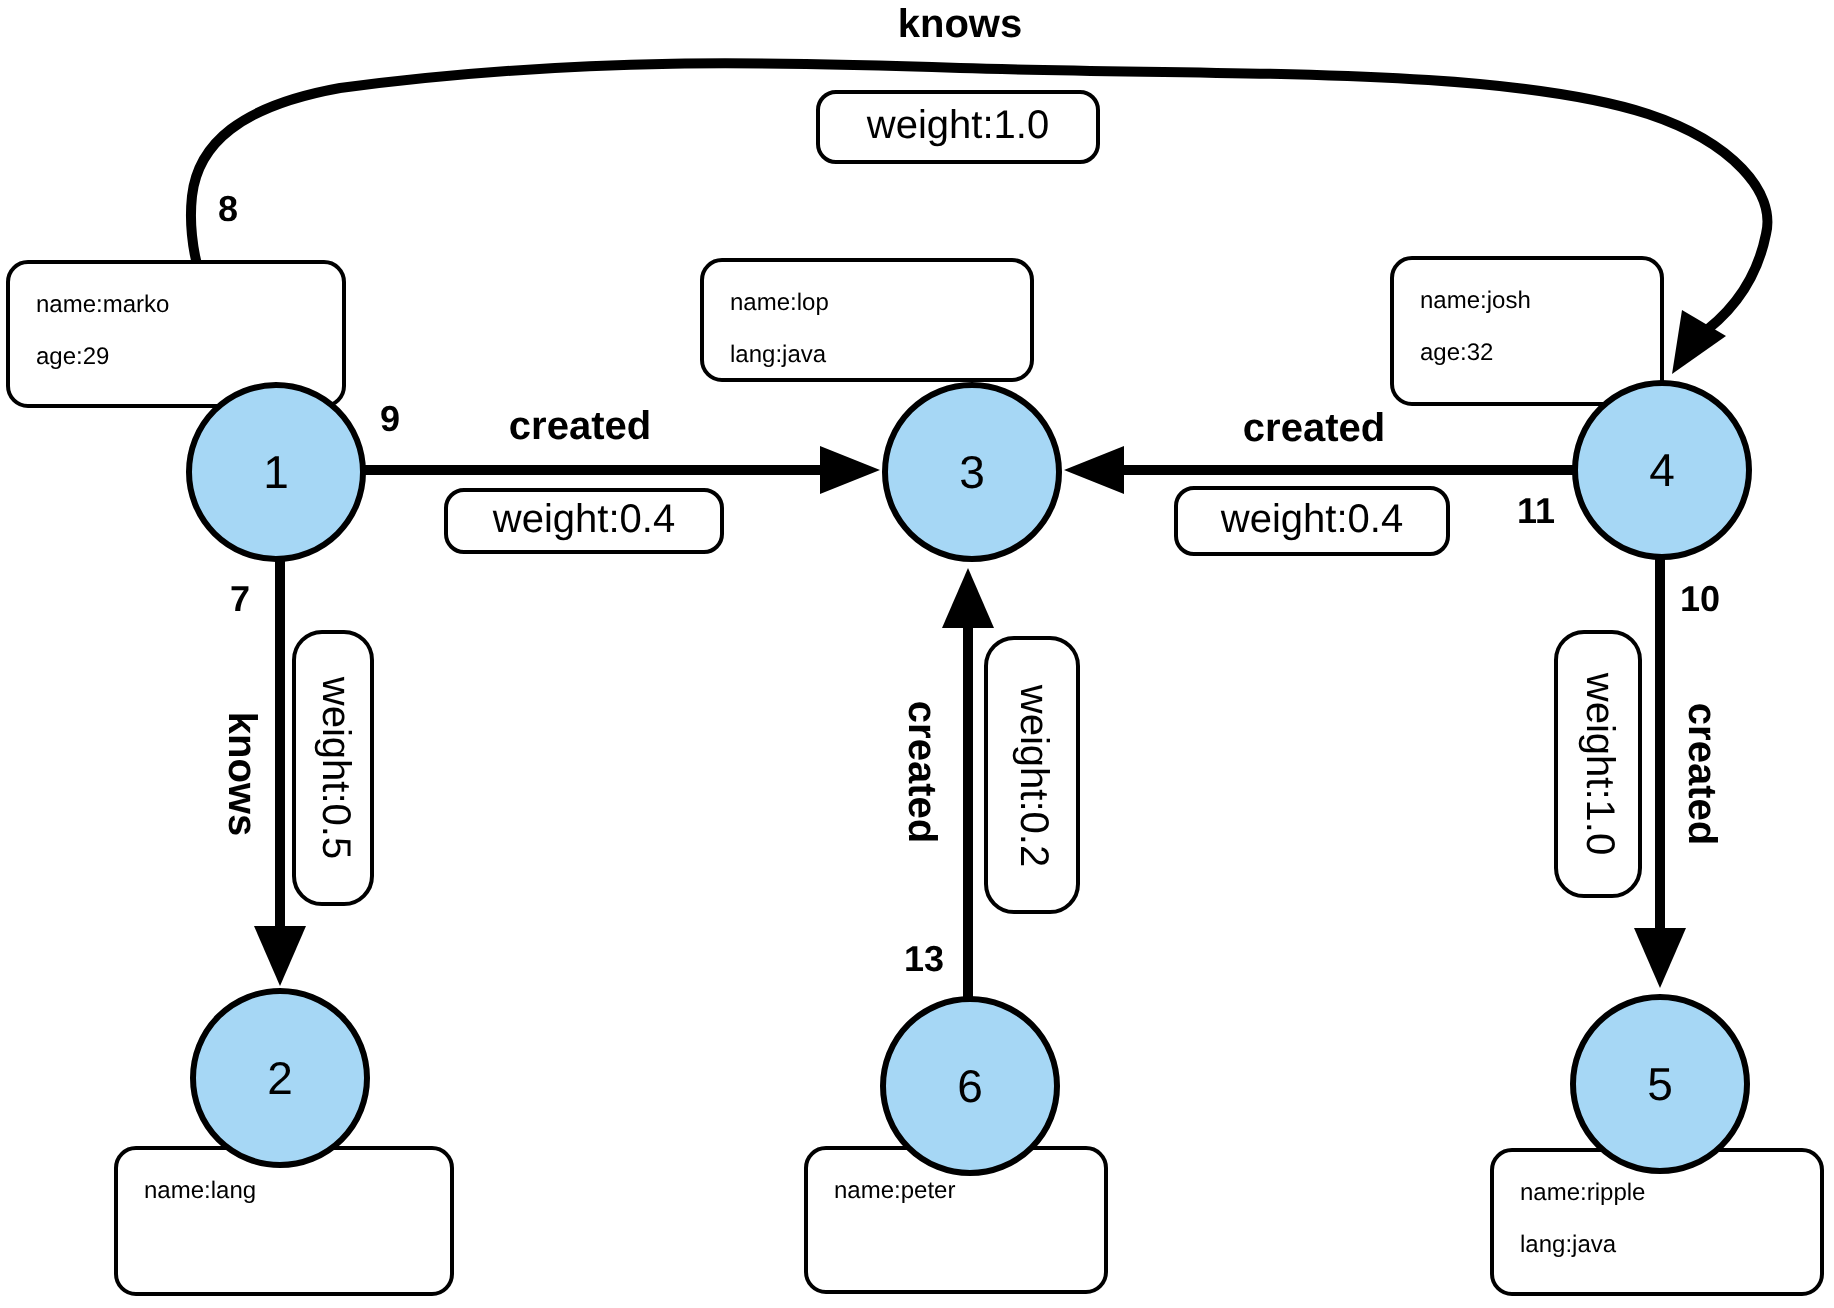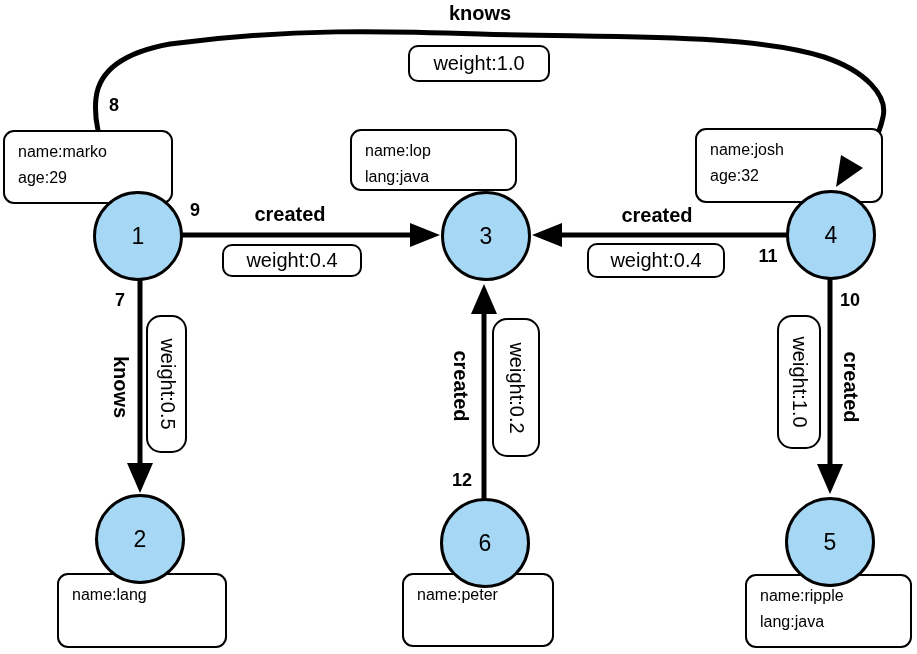--- a/index.html
+++ b/index.html
@@ -13,21 +13,21 @@
   #arrows-layer{z-index:2;}
   .nodes{z-index:3;}
   .labels{z-index:4;}
   .boxes,.nodes,.labels{position:absolute;left:0;top:0;width:0;height:0;}
 
   
   .pbox{
     position:absolute;background:#fff;border:2.5px solid #000;border-radius:11px;
     box-sizing:border-box;padding:7px 0 0 13px;
   }
-  .pline{font-size:16px;line-height:26px;white-space:nowrap;}
+  .pline{font-size:12px;line-height:26px;white-space:nowrap;}
 
   
   .wbox{
     position:absolute;background:#fff;border:2.5px solid #000;border-radius:10px;
     box-sizing:border-box;display:flex;align-items:center;justify-content:center;
     font-size:20px;white-space:nowrap;
   }
 
   
   .vbox{
@@ -74,21 +74,21 @@
 
   <div class="boxes">
     <div class="pbox" style="left:3px;top:130px;width:170px;height:74px">
       <div class="pline">name:marko</div>
       <div class="pline">age:29</div>
     </div>
     <div class="pbox" style="left:350px;top:129px;width:167px;height:62px">
       <div class="pline">name:lop</div>
       <div class="pline">lang:java</div>
     </div>
-    <div class="pbox" style="left:695px;top:128px;width:188px;height:75px">
+    <div class="pbox" style="left:695px;top:128px;width:137px;height:75px">
       <div class="pline">name:josh</div>
       <div class="pline">age:32</div>
     </div>
     <div class="pbox" style="left:57px;top:573px;width:170px;height:75px">
       <div class="pline">name:lang</div>
     </div>
     <div class="pbox" style="left:402px;top:573px;width:152px;height:74px">
       <div class="pline">name:peter</div>
     </div>
     <div class="pbox" style="left:745px;top:574px;width:167px;height:74px">
@@ -147,16 +147,16 @@
     <div class="elabel" style="left:657px;top:215px">created</div>
     <div class="elabel vert" style="left:120px;top:387px">knows</div>
     <div class="elabel vert" style="left:460px;top:386px">created</div>
     <div class="elabel vert" style="left:850px;top:387px">created</div>
 
     <div class="eid" style="left:114px;top:105px">8</div>
     <div class="eid" style="left:195px;top:210px">9</div>
     <div class="eid" style="left:120px;top:300px">7</div>
     <div class="eid" style="left:768px;top:256px">11</div>
     <div class="eid" style="left:850px;top:300px">10</div>
-    <div class="eid" style="left:462px;top:480px">12</div>
+    <div class="eid" style="left:462px;top:480px">13</div>
   </div>
 
 </div>
 
 </body></html>

